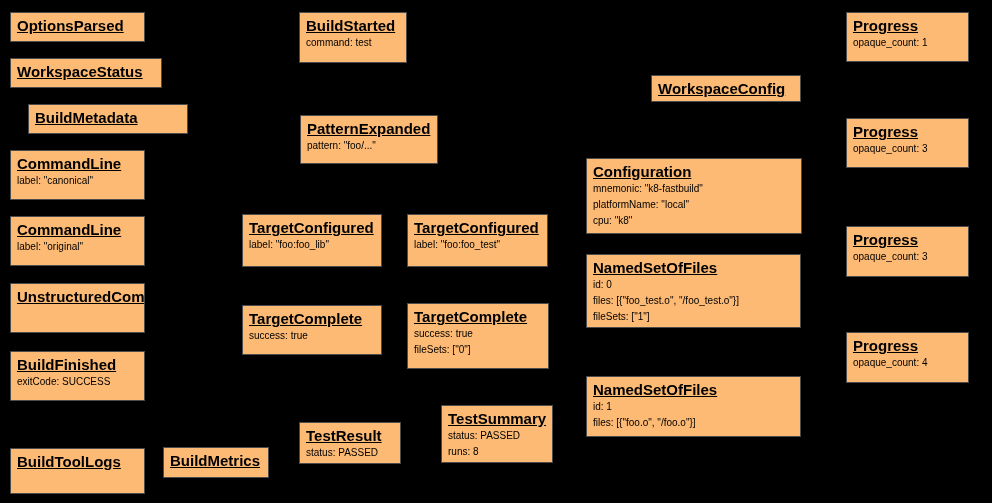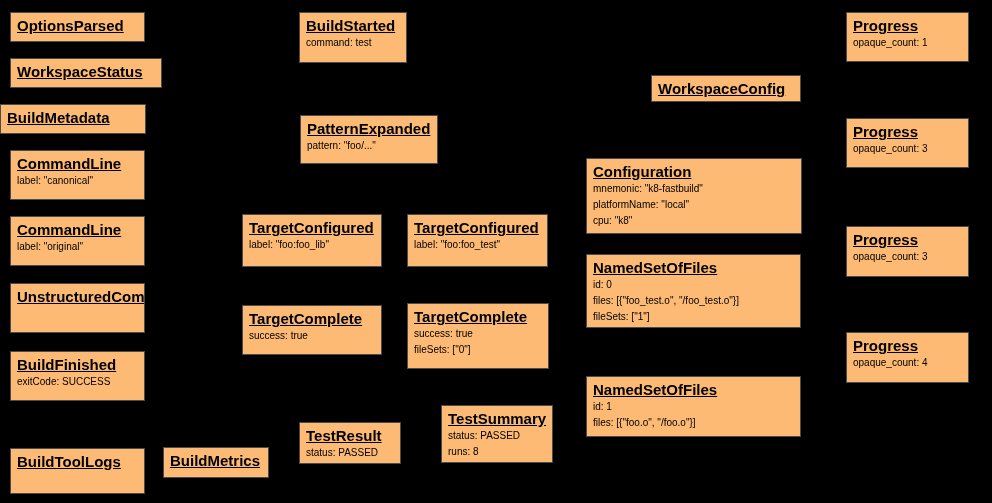--- a/index.html
+++ b/index.html
@@ -43,21 +43,21 @@
 <div class="canvas">
 
   <div class="event-box" style="left:10px;top:12px;width:135px;height:30px">
     <div class="title">OptionsParsed</div>
   </div>
 
   <div class="event-box" style="left:10px;top:58px;width:152px;height:30px">
     <div class="title">WorkspaceStatus</div>
   </div>
 
-  <div class="event-box" style="left:0;top:104px;width:146px;height:30px">
+  <div class="event-box" style="left:28px;top:104px;width:160px;height:30px">
     <div class="title">BuildMetadata</div>
   </div>
 
   <div class="event-box" style="left:10px;top:150px;width:135px;height:50px">
     <div class="title">CommandLine</div>
     <div class="field">label: "canonical"</div>
   </div>
 
   <div class="event-box" style="left:10px;top:216px;width:135px;height:50px">
     <div class="title">CommandLine</div>

